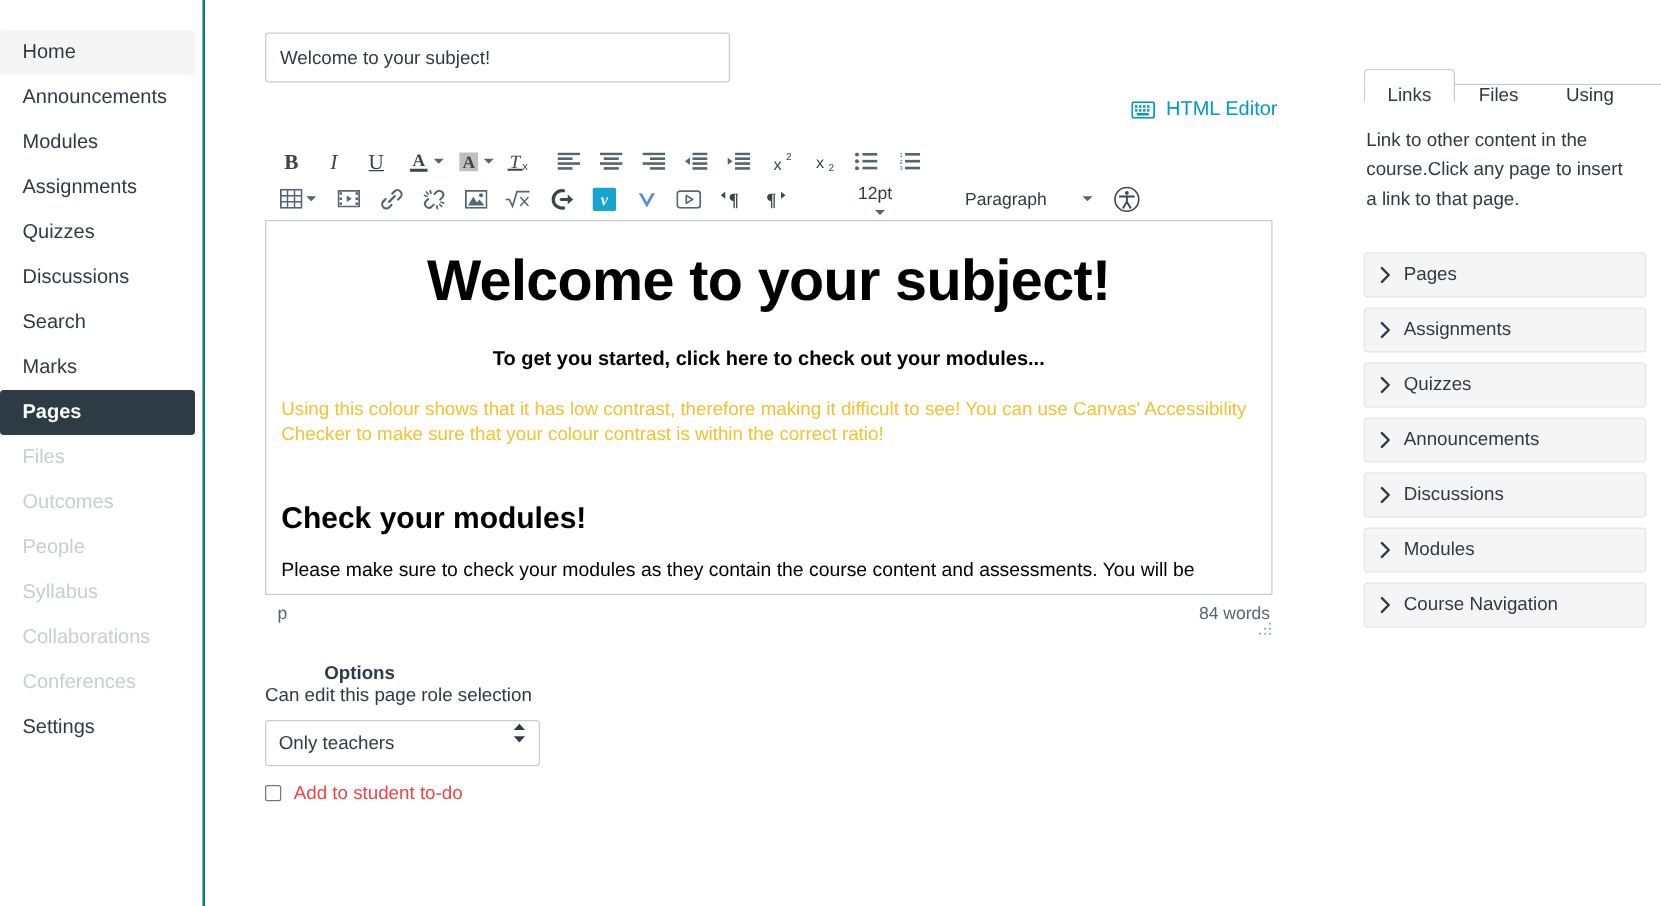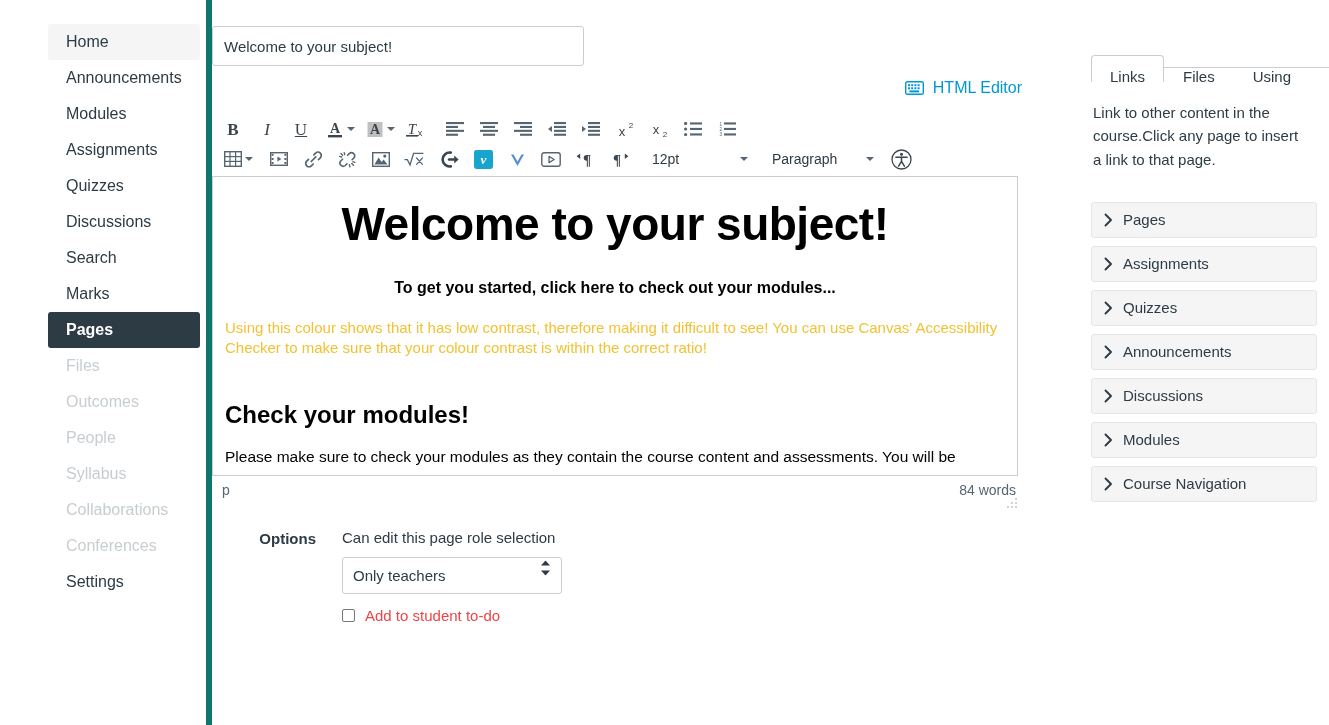--- a/index.html
+++ b/index.html
@@ -14,22 +14,21 @@
   }
 
   .app { position: relative; width: 1329px; height: 725px; }
 
   
   .course-nav {
     position: absolute; left: 0; top: 0;
     width: 164px; height: 725px;
     padding-top: 24px;
     background: #ffffff;
-    border-right: 6px solid #0f766e;
-    margin-left: 48px;
+    border-right: 2px solid #0f766e;
   }
   .nav-item {
     display: block;
     height: 36px;
     line-height: 36px;
     padding: 0 0 0 18px;
     font-size: 16px;
     color: #2d3b45;
     text-decoration: none;
     white-space: nowrap;
@@ -126,21 +125,21 @@
   
   .tb-select {
     display: flex; align-items: center; justify-content: space-between;
     height: 26px;
     font-size: 14px; color: #2d3b45;
     cursor: pointer;
     padding: 0 6px 0 10px;
     border: none; background: transparent;
     flex: 0 0 auto;
   }
-  .tb-select.fontsize { width: 112px; margin-left: 6px; }
+  .tb-select.fontsize { width: 112px; margin-left: 6px; flex-direction: column; }
   .tb-select.blockfmt { width: 118px; margin-left: 8px; }
   .tb-select .caret-tri { margin-left: 8px; }
 
   
   .rte-body {
     border: 1px solid #c7cdd1;
     height: 300px;
     overflow: hidden;
     padding: 6px 12px 0 12px;
     background: #fff;
@@ -186,20 +185,21 @@
   .resize-grip {
     position: absolute; right: 0px; bottom: -4px;
     width: 12px; height: 12px;
   }
 
   
   .options {
     margin: 24px 0 0 0;
     display: flex;
     padding-left: 48px;
+    flex-direction: column;
   }
   .options-label {
     width: 130px;
     text-align: right;
     padding-right: 26px;
     font-size: 15px; font-weight: 700; color: #2d3b45;
     padding-top: 2px;
   }
   .options-body { padding-top: 1px; }
   .opt-sub { font-size: 15px; color: #2d3b45; }

